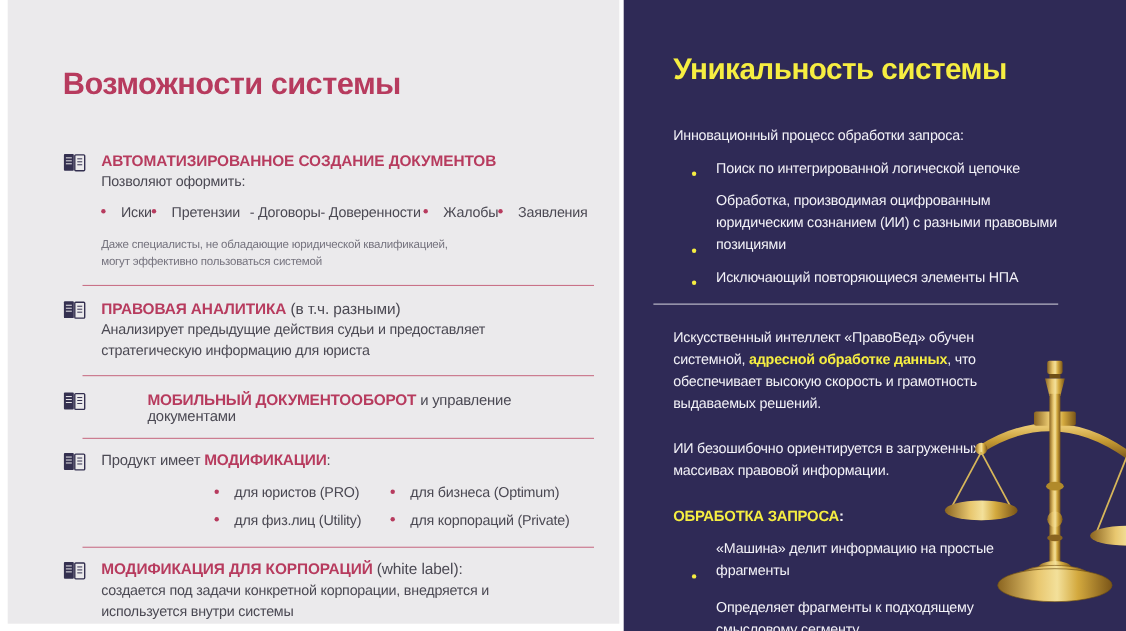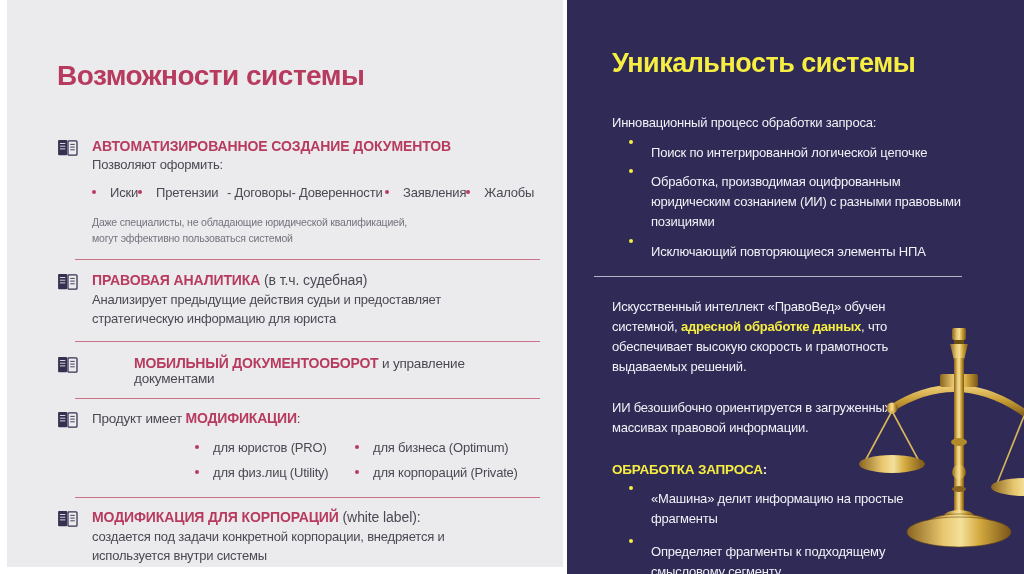--- a/index.html
+++ b/index.html
@@ -75,21 +75,21 @@
     padding:48px 20px 12px 45px;
     overflow:hidden;
   }
   .right-title{
     font-size:27px;font-weight:bold;color:var(--accent-yellow);
     letter-spacing:-0.5px;
   }
   .right-intro{font-size:13px;margin-top:36px;}
   .r-bullets{list-style:none;margin-top:13px;max-width:350px;}
   .r-bullets li{
-    display:flex;align-items:flex-start;font-size:13px;line-height:1.55;
+    display:flex;align-items:flex-end;font-size:13px;line-height:1.55;
     margin-bottom:9px;
   }
   .ydot{
     flex:0 0 4px;width:4px;height:4px;border-radius:50%;
     background:var(--accent-yellow);margin:0 18px 0 17px;position:relative;top:-3px;
   }
   .r-divider{
     border:none;border-top:1px solid rgba(255,255,255,0.65);
     margin:14px 0 0 -18px;width:368px;
   }
@@ -135,25 +135,25 @@
               <span>Претензии</span>
             </div>
         </div>
         <div class="bcol bcol-2">
           <div class="dash-item">- Договоры</div>
           <div class="dash-item">- Доверенности</div>
         </div>
         <div class="bcol bcol-3">
           <div class="bullet-item">
               <span class="dot"></span>
+              <span>Жалобы</span>
+            </div>
+          <div class="bullet-item">
+              <span class="dot"></span>
               <span>Заявления</span>
-            </div>
-          <div class="bullet-item">
-              <span class="dot"></span>
-              <span>Жалобы</span>
             </div>
         </div>
       </div>
       <div class="note">
         <div>Даже специалисты, не обладающие юридической квалификацией,</div>
         <div>могут эффективно пользоваться системой</div>
       </div>
     </div>
   </div>
 
@@ -166,21 +166,21 @@
         <line x1="3" y1="5" x2="9" y2="5" stroke="#ebeaec" stroke-width="1"></line>
         <line x1="3" y1="8" x2="9" y2="8" stroke="#ebeaec" stroke-width="1"></line>
         <line x1="3" y1="11" x2="9" y2="11" stroke="#ebeaec" stroke-width="1"></line>
         <rect x="12" y="2" width="10" height="16" rx="1" fill="#ebeaec" stroke="#343050" stroke-width="1.4"></rect>
         <line x1="14.5" y1="6" x2="19.5" y2="6" stroke="#343050" stroke-width="1"></line>
         <line x1="14.5" y1="9" x2="19.5" y2="9" stroke="#343050" stroke-width="1"></line>
         <line x1="14.5" y1="12" x2="19.5" y2="12" stroke="#343050" stroke-width="1"></line>
       </svg>
     </span>
     <div class="sec-body">
-      <div class="sec-head"><span>ПРАВОВАЯ АНАЛИТИКА</span><span class="plain"> (в т.ч. судебная)</span></div>
+      <div class="sec-head"><span>ПРАВОВАЯ АНАЛИТИКА</span><span class="plain"> (в т.ч. разными)</span></div>
       <div class="sec-text">Анализирует предыдущие действия судьи и предоставляет стратегическую информацию для юриста</div>
     </div>
   </div>
 
   <hr class="divider">
 
   <div class="section mt-sec3">
     <span class="sec-icon">
       <svg width="22" height="18" viewBox="0 0 24 20">
         <rect x="1" y="1" width="10" height="17" rx="1" fill="#343050"></rect>

